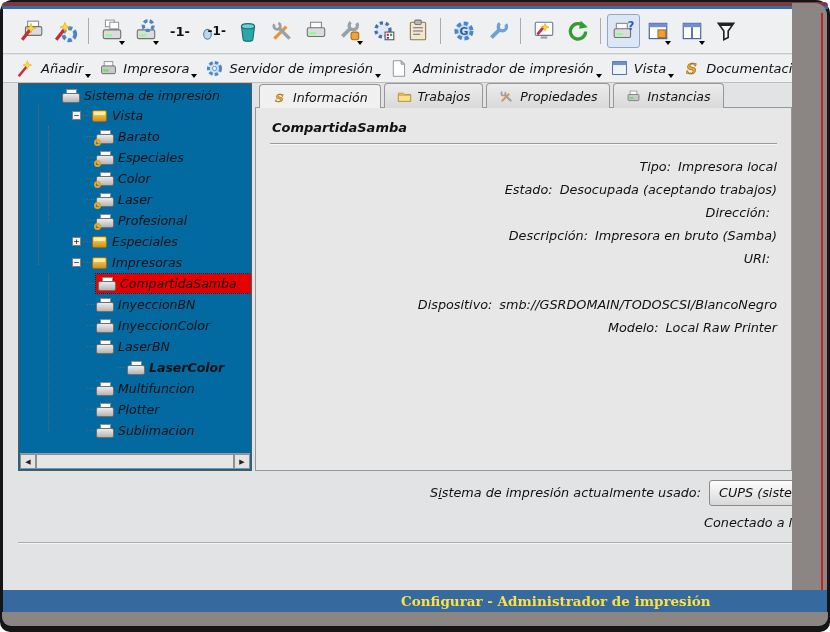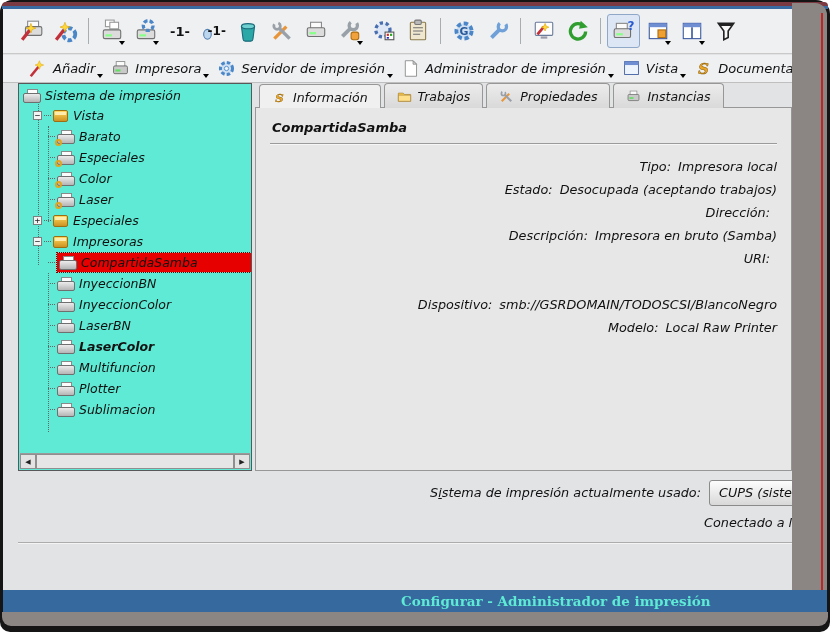--- a/index.html
+++ b/index.html
@@ -6,43 +6,43 @@
   *{box-sizing:border-box;}
   .screen{position:relative;width:830px;height:632px;overflow:hidden;background:#fff;
           font-family:"DejaVu Sans",sans-serif;font-style:italic;color:#111;}
   
   .win{position:absolute;inset:0;background:#151515;border-radius:12px 14px 10px 10px;}
   .acc-maroon{position:absolute;left:2px;right:2px;top:2px;height:4px;background:#7b3a42;border-radius:10px 10px 0 0;}
   .acc-blue{position:absolute;left:2px;right:2px;top:6px;height:3px;background:#3a6ca3;}
   .right-band{position:absolute;left:792px;width:35px;top:3px;bottom:16px;background:#8b8684;border-radius:0 12px 0 0;}
   .red-line{position:absolute;right:4px;top:10px;bottom:0;width:2px;background:#c22424;}
   .titlebar{position:absolute;left:3px;right:3px;top:590px;height:22px;background:#36699e;
-            font-family:"DejaVu Serif",serif;font-style:normal;font-weight:bold;color:#5eead4;
+            font-family:"DejaVu Serif",serif;font-style:normal;font-weight:bold;color:#fde047;
             font-size:13.5px;line-height:22px;padding-left:398px;white-space:nowrap;overflow:hidden;}
   .bottom-band{position:absolute;left:2px;right:2px;top:612px;height:14px;background:#8b8684;border-radius:0 0 9px 9px;}
   .body{position:absolute;left:3px;top:9px;width:789px;height:581px;background:#e2e3e5;overflow:hidden;}
   
   .tb1{position:absolute;left:0;top:0;width:100%;height:45px;background:#eef0f2;border-bottom:1px solid #c9c9c9;
        display:flex;align-items:center;padding-left:12px;gap:1px;}
   .tbtn{width:33px;height:34px;display:flex;align-items:center;justify-content:center;background:transparent;
         border:1px solid transparent;position:relative;padding:0;flex:none;}
   .tbtn svg{display:block;}
   .tbtn.pressed{background:#dce6f4;border:1px solid #8fa8c8;border-radius:3px;}
   .sep{width:1px;height:26px;background:#a9adb2;margin:0 5px;flex:none;}
   .dd{position:absolute;width:0;height:0;border-left:3.5px solid transparent;border-right:3.5px solid transparent;
       border-top:4.5px solid #000;right:2px;bottom:2px;}
   .tb2{position:absolute;left:0;top:46px;width:100%;height:28px;background:#eef0f2;border-bottom:1px solid #bfbfbf;
-       display:flex;align-items:center;padding-left:26px;gap:16px;}
+       display:flex;align-items:center;padding-left:14px;gap:16px;}
   .abtn{display:flex;align-items:center;gap:5px;background:none;border:none;padding:0;
         font-family:"DejaVu Sans",sans-serif;font-style:italic;font-size:13px;color:#111;position:relative;flex:none;}
   .abtn .dd{right:-8px;bottom:0;}
   .abtn svg{display:block;}
   
-  .tree{position:absolute;left:15px;top:74px;width:234px;height:388px;background:#5eead4;
-        border:1px solid #58585a;overflow:hidden;}
+  .tree{position:absolute;left:15px;top:74px;width:234px;height:388px;background:#0369a1;
+        border:1px solid #58585a;overflow:hidden;padding-left:39px;}
   .trow{height:21px;display:flex;align-items:center;font-size:12.5px;white-space:nowrap;position:relative;}
   .trow.d0{padding-left:4px;}
   .trow.grp{padding-left:14px;}
   .trow.leaf{padding-left:29px;}
   .exp{width:9px;height:9px;border:1px solid #7e7e7e;background:#f3f3f3;flex:none;
        font-family:"DejaVu Sans Mono",monospace;font-style:normal;font-size:9px;line-height:7px;
        text-align:center;color:#222;margin-right:2px;}
   .st{width:7px;height:1px;border-top:1px dotted #666;flex:none;margin-right:2px;}
   .spine{position:absolute;width:1px;border-left:1px dotted #666;}
   .icw{position:relative;flex:none;margin-right:5px;}
@@ -50,21 +50,21 @@
   .pic::before{content:"";position:absolute;left:4px;top:0;width:9px;height:5px;background:#fcfcfc;border:1px solid #8a8a8a;}
   .pic::after{content:"";position:absolute;left:0;top:4px;width:16px;height:8px;border-radius:2px;
               background:linear-gradient(#ececec,#b5b5b5);border:1px solid #6f6f6f;}
   .dotg{position:absolute;left:-2px;bottom:-2px;width:7px;height:7px;border-radius:50%;
         border:2px solid #e2a51f;background:transparent;z-index:2;}
   .box{width:15px;height:12px;position:relative;display:block;background:linear-gradient(#ffd95e,#cd9222);
        border:1px solid #9c6d12;border-radius:2px;}
   .box::before{content:"";position:absolute;left:1px;top:1px;right:1px;height:3px;background:#ffedb0;}
   .selwrap{flex:1;display:flex;align-items:center;background:#e60000;outline:1px dotted #7a0000;
            height:19px;padding-left:2px;}
-  .bold{font-weight:bold;}
+  .bold{font-weight:bold;margin-left:31px;}
   .hscroll{position:absolute;left:1px;right:1px;bottom:1px;height:16px;background:#c7c7c7;
            border-top:1px solid #9a9a9a;display:flex;font-style:normal;}
   .sbtn{width:16px;height:100%;background:#e3e3e3;border:1px solid #8f8f8f;font-size:7px;
         display:flex;align-items:center;justify-content:center;color:#222;flex:none;padding:0;}
   .sthumb{flex:1;background:#e6e6e6;border:1px solid #8f8f8f;}
   
   .rightpane{position:absolute;left:252px;top:74px;right:0;height:388px;}
   .tabs{display:flex;gap:3px;height:25px;padding-left:4px;position:relative;z-index:2;}
   .tab{display:flex;align-items:center;gap:6px;padding:0 12px;border:1px solid #979797;border-bottom:none;
        border-radius:4px 4px 0 0;background:linear-gradient(#ececec,#d9d9d9);font-size:12.5px;margin-top:0;
@@ -347,20 +347,28 @@
         <span>Color</span>
       </div>
       <div class="trow leaf">
         <span class="st"></span>
         <span class="icw">
               <span class="pic"></span>
               <i class="dotg"></i>
             </span>
         <span>Laser</span>
       </div>
+      <div class="trow leaf">
+        <span class="st"></span>
+        <span class="icw">
+              <span class="pic"></span>
+              <i class="dotg"></i>
+            </span>
+        <span>Profesional</span>
+      </div>
 
       <div class="trow grp">
         <span class="exp">+</span>
         <span class="st"></span>
         <span class="icw">
               <span class="box"></span>
             </span>
         <span>Especiales</span>
       </div>
 

